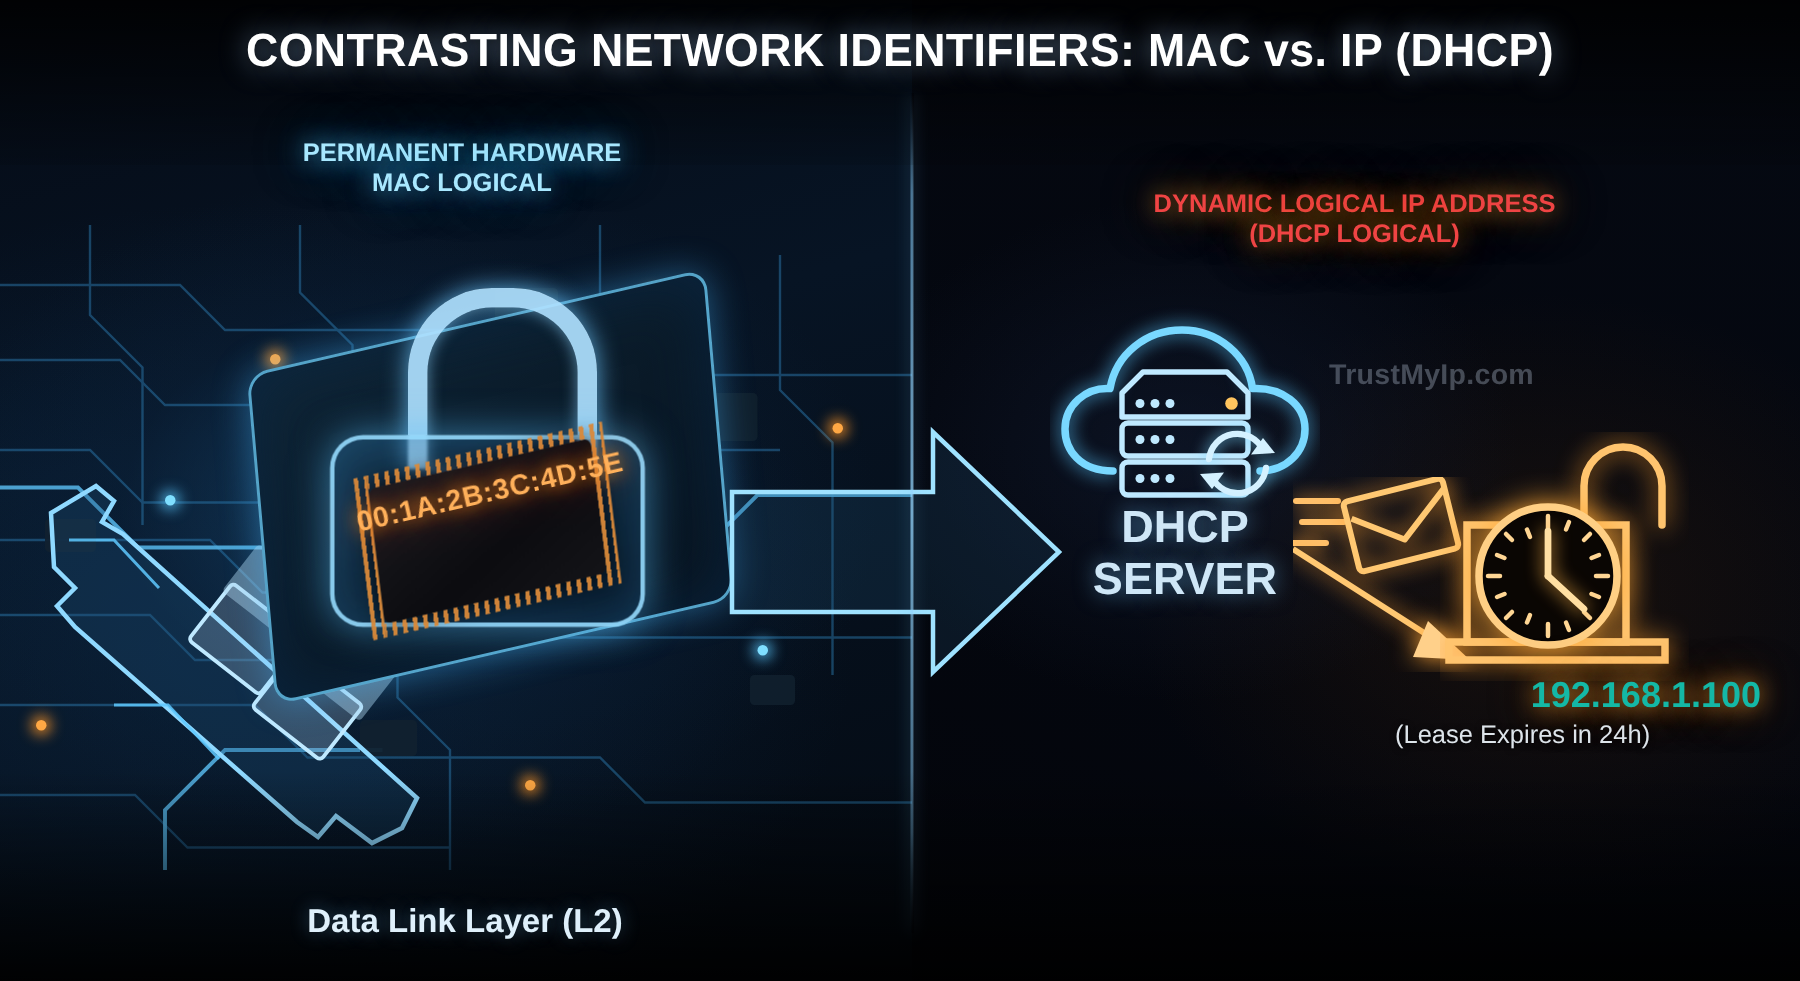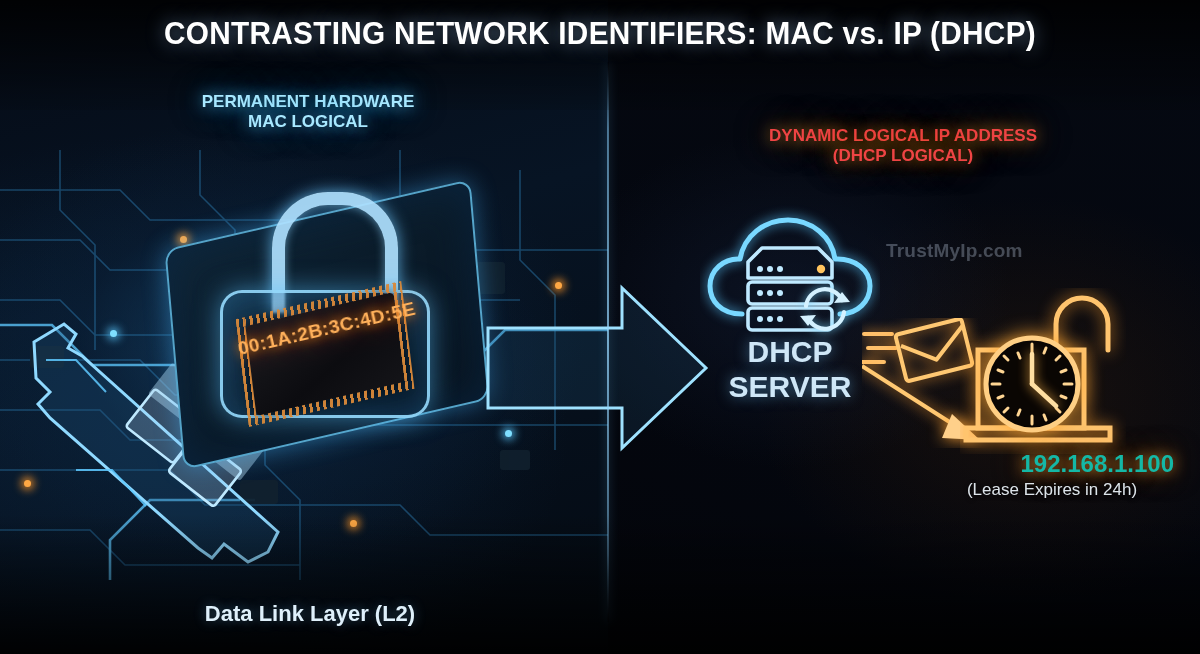--- a/index.html
+++ b/index.html
@@ -237,21 +237,20 @@
     text-align: right;
     font-size: 24px;
     font-weight: 600;
     color: #14b8a6;
     text-shadow: 0 0 14px rgba(255,165,55,0.85), 0 0 30px rgba(240,130,20,0.5);
   }
   .lease {
     position: absolute;
     left: 930px; top: 480px;
     width: 244px;
-    text-align: center;
     font-size: 17px;
     font-weight: 500;
     color: #dde4ea;
     text-shadow: 0 1px 4px rgba(0,0,0,0.9);
   }
 
   .watermark {
     position: absolute;
     left: 886px; top: 240px;
     font-size: 19px;

